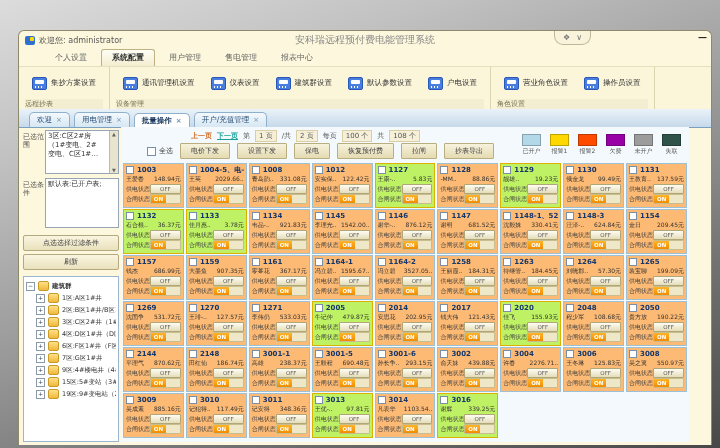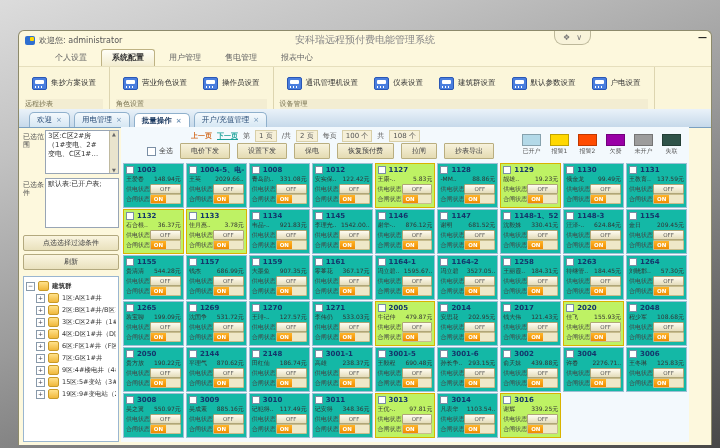--- a/index.html
+++ b/index.html
@@ -73,21 +73,21 @@
   .cb{width:7px;height:7px;background:#fff;border:1px solid #7a8fa5;flex:0 0 auto;}
   .selall{display:flex;align-items:center;gap:3px;font-size:7px;color:#444;}
   .tb-btn{padding:2px 10px;font-size:7px;color:#444;background:linear-gradient(#f7f2dc,#e4dbb2);
     border:1px solid #b9ae80;border-radius:1px;white-space:nowrap;}
   .legend{position:absolute;right:8px;top:7px;display:flex;gap:9px;}
   .lg-item{display:flex;flex-direction:column;align-items:center;gap:1px;}
   .lg-sw{width:17px;height:10px;border:1px solid rgba(0,0,0,.25);}
   .lg-lb{font-size:6px;color:#555;white-space:nowrap;}
   
   .grid{position:absolute;left:2px;right:2px;top:36px;display:grid;grid-template-columns:repeat(9,1fr);gap:1px 2px;}
-  .card{height:41px;border:1px solid #9dc0d4;background:#14b8a6;padding:1px 2px;overflow:hidden;}
+  .card{height:41px;border:1px solid #9dc0d4;background:#fdba74;padding:1px 2px;overflow:hidden;}
   .card.warn{background:#bef264;border-color:#d9b300;}
   .card-head{display:flex;align-items:center;gap:3px;height:10px;}
   .card-head .cb{width:6px;height:6px;}
   .card-no{font-weight:bold;color:#14366b;font-size:7px;white-space:nowrap;overflow:hidden;}
   .nm-row{display:flex;justify-content:space-between;gap:2px;height:9px;font-size:6px;color:#333;overflow:hidden;}
   .nm-row .nm{white-space:nowrap;overflow:hidden;min-width:0;}
   .nm-row .amt{white-space:nowrap;flex:0 0 auto;}
   .st-row{display:flex;align-items:center;justify-content:space-between;height:10px;}
   .st-row .sl{font-size:6px;color:#444;white-space:nowrap;}
   .off-btn{width:30px;height:8px;background:linear-gradient(#fffdf2,#e4dcba);border:1px solid #b0a678;
@@ -128,53 +128,53 @@
               <span class="scr-icon"></span>
               <span class="lbl">集抄方案设置</span>
             </div>
           </div>
           <div class="rb-group-label">远程抄表</div>
         </div>
         <div class="rb-group">
           <div class="rb-btns">
             <div class="rb-btn">
               <span class="scr-icon"></span>
-              <span class="lbl">营业角色设置</span>
+              <span class="lbl">通讯管理机设置</span>
             </div>
             <div class="rb-btn">
               <span class="scr-icon"></span>
-              <span class="lbl">操作员设置</span>
+              <span class="lbl">仪表设置</span>
+            </div>
+            <div class="rb-btn">
+              <span class="scr-icon"></span>
+              <span class="lbl">建筑群设置</span>
+            </div>
+            <div class="rb-btn">
+              <span class="scr-icon"></span>
+              <span class="lbl">默认参数设置</span>
+            </div>
+            <div class="rb-btn">
+              <span class="scr-icon"></span>
+              <span class="lbl">户电设置</span>
             </div>
           </div>
-          <div class="rb-group-label">角色设置</div>
+          <div class="rb-group-label">设备管理</div>
         </div>
         <div class="rb-group">
           <div class="rb-btns">
             <div class="rb-btn">
               <span class="scr-icon"></span>
-              <span class="lbl">通讯管理机设置</span>
+              <span class="lbl">营业角色设置</span>
             </div>
             <div class="rb-btn">
               <span class="scr-icon"></span>
-              <span class="lbl">仪表设置</span>
-            </div>
-            <div class="rb-btn">
-              <span class="scr-icon"></span>
-              <span class="lbl">建筑群设置</span>
-            </div>
-            <div class="rb-btn">
-              <span class="scr-icon"></span>
-              <span class="lbl">默认参数设置</span>
-            </div>
-            <div class="rb-btn">
-              <span class="scr-icon"></span>
-              <span class="lbl">户电设置</span>
+              <span class="lbl">操作员设置</span>
             </div>
           </div>
-          <div class="rb-group-label">设备管理</div>
+          <div class="rb-group-label">角色设置</div>
         </div>
       </div>
 
     <div class="tabstrip">
         <div class="tab">
           <span>欢迎</span>
           <span class="tclose">×</span>
         </div>
         <div class="tab">
           <span>用电管理</span>
@@ -679,40 +679,20 @@
               <div class="st-row">
                 <span class="sl">合闸状态</span>
                 <span class="on-wrap">
                   <span class="on-btn">ON</span>
                 </span>
               </div>
             </div>
             <div class="card">
               <div class="card-head">
                 <span class="cb"></span>
-                <span class="card-no">1155</span>
-              </div>
-              <div class="nm-row">
-                <span class="nm">贵清清</span>
-                <span class="amt">544.28元</span>
-              </div>
-              <div class="st-row">
-                <span class="sl">供电状态</span>
-                <span class="off-btn">OFF</span>
-              </div>
-              <div class="st-row">
-                <span class="sl">合闸状态</span>
-                <span class="on-wrap">
-                  <span class="on-btn">ON</span>
-                </span>
-              </div>
-            </div>
-            <div class="card">
-              <div class="card-head">
-                <span class="cb"></span>
                 <span class="card-no">1157</span>
               </div>
               <div class="nm-row">
                 <span class="nm">钱杰</span>
                 <span class="amt">686.99元</span>
               </div>
               <div class="st-row">
                 <span class="sl">供电状态</span>
                 <span class="off-btn">OFF</span>
               </div>

